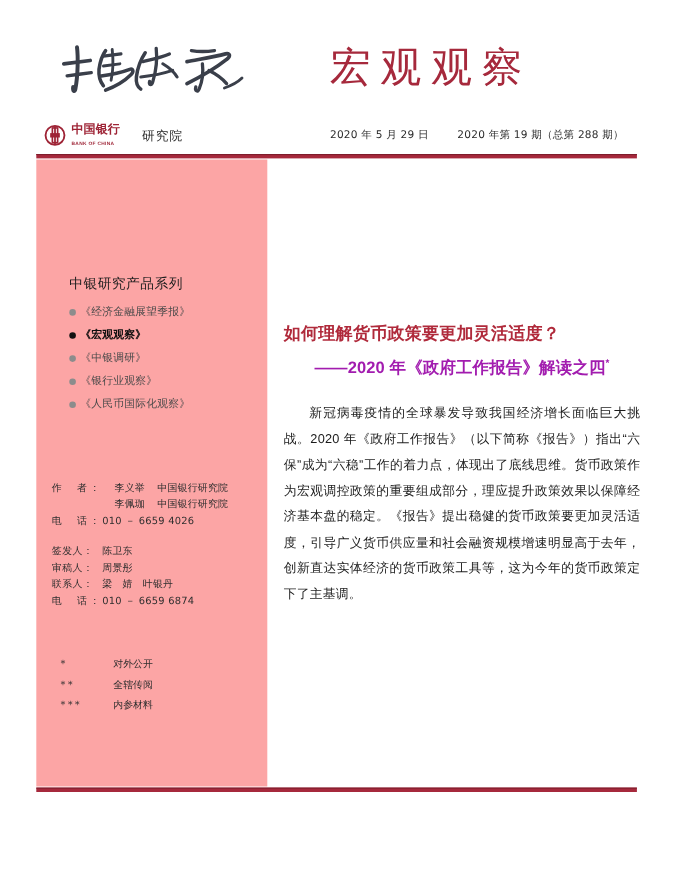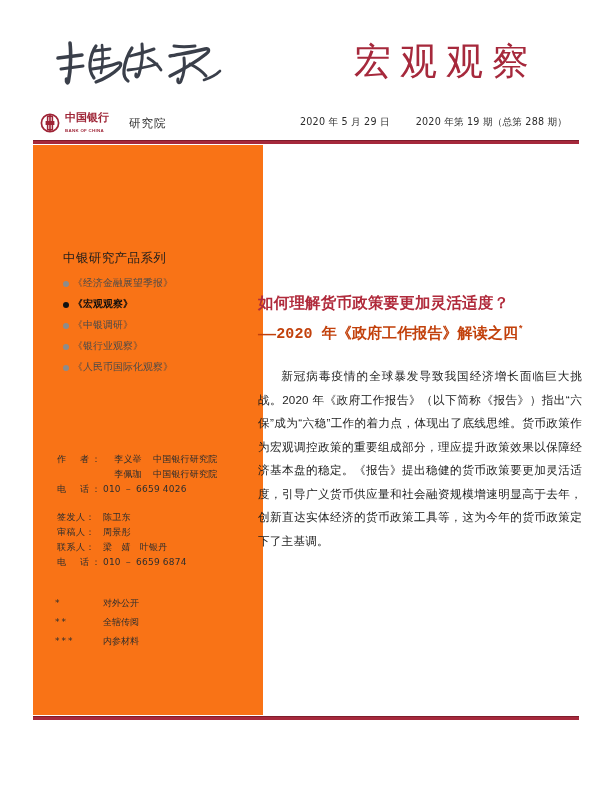--- a/index.html
+++ b/index.html
@@ -33,21 +33,21 @@
     width: 200px;
     height: 52px;
   }
   .brand-script svg { display: block; }
 
   .journal-title {
     position: absolute;
     left: 300px;
     top: 38px;
     width: 292px;
-    text-align: center;
+    text-align: left;
     font-family: "DejaVu Sans", sans-serif;
     font-size: 37px;
     line-height: 48px;
     letter-spacing: 9px;
     color: #A6293C;
     font-weight: 400;
     white-space: nowrap;
   }
 
   .boc-logo-row {
@@ -130,23 +130,23 @@
     height: 3px;
     background: #A6293C;
     border-top: 1px solid #7f1d2c;
   }
 
   
   .sidebar {
     position: absolute;
     left: 33px;
     top: 145px;
-    width: 230px;
+    width: 210px;
     height: 570px;
-    background: #f97316;
+    background: #fca5a5;
     text-decoration: underline;
   }
   .series-heading {
     position: absolute;
     left: 30px;
     top: 105px;
     font-family: "DejaVu Sans", sans-serif;
     font-size: 12.5px;
     color: #1d1d1d;
     letter-spacing: 0.4px;
@@ -179,28 +179,27 @@
     letter-spacing: 0.2px;
     white-space: nowrap;
   }
   .series-item.active .series-label {
     color: #0d0d0d;
     font-weight: 700;
   }
 
   .meta-block {
     position: absolute;
-    left: 24px;
+    left: 14px;
     top: 292px;
     width: 196px;
     font-family: "DejaVu Sans", sans-serif;
     font-size: 9px;
     color: #2e2e2e;
     letter-spacing: 0.2px;
-    margin-top: 16px;
   }
   .meta-row {
     display: flex;
     align-items: baseline;
     height: 15px;
     white-space: nowrap;
   }
   .meta-key {
     width: 46px;
     flex: 0 0 46px;
@@ -248,26 +247,26 @@
   .article-title {
     font-family: "DejaVu Sans", sans-serif;
     font-size: 15.5px;
     line-height: 26px;
     font-weight: 700;
     color: #B02A3B;
     letter-spacing: 0.2px;
     white-space: nowrap;
   }
   .article-subtitle {
-    font-family: Liberation Mono, monospace;
+    font-family: Liberation Sans, sans-serif;
     font-size: 15px;
     line-height: 28px;
     font-weight: 700;
-    color: #c2410c;
-    text-align: left;
+    color: #a21caf;
+    text-align: center;
     letter-spacing: 0.1px;
     white-space: nowrap;
   }
   .article-subtitle .star {
     font-size: 9px;
     vertical-align: super;
   }
   .article-body {
     margin-top: 15px;
     font-family: Liberation Sans, sans-serif;

